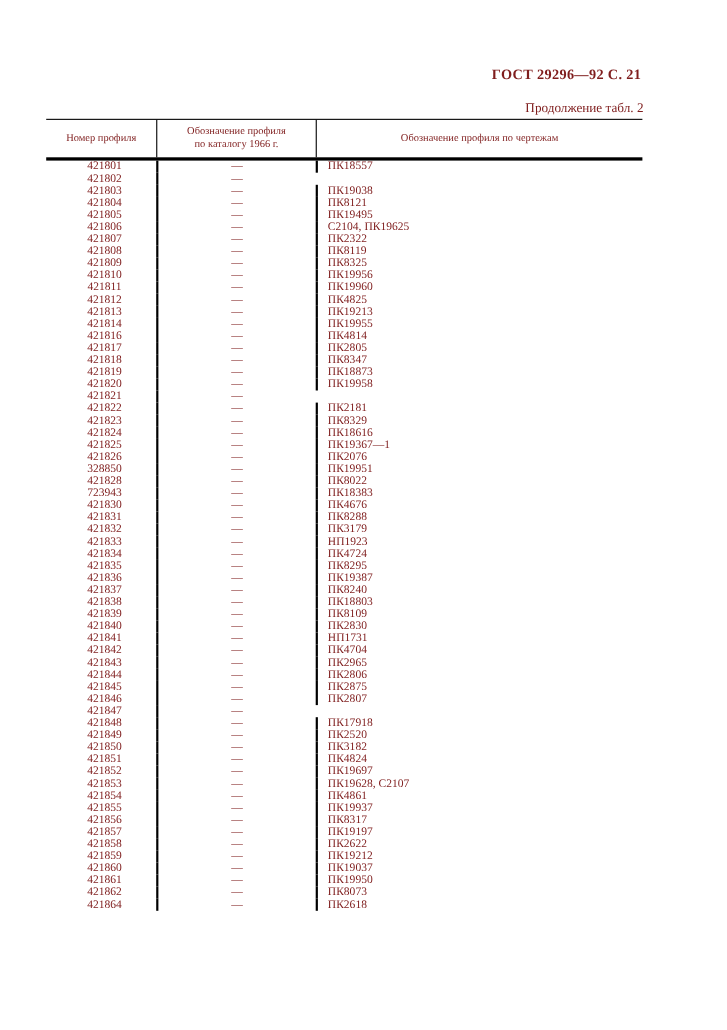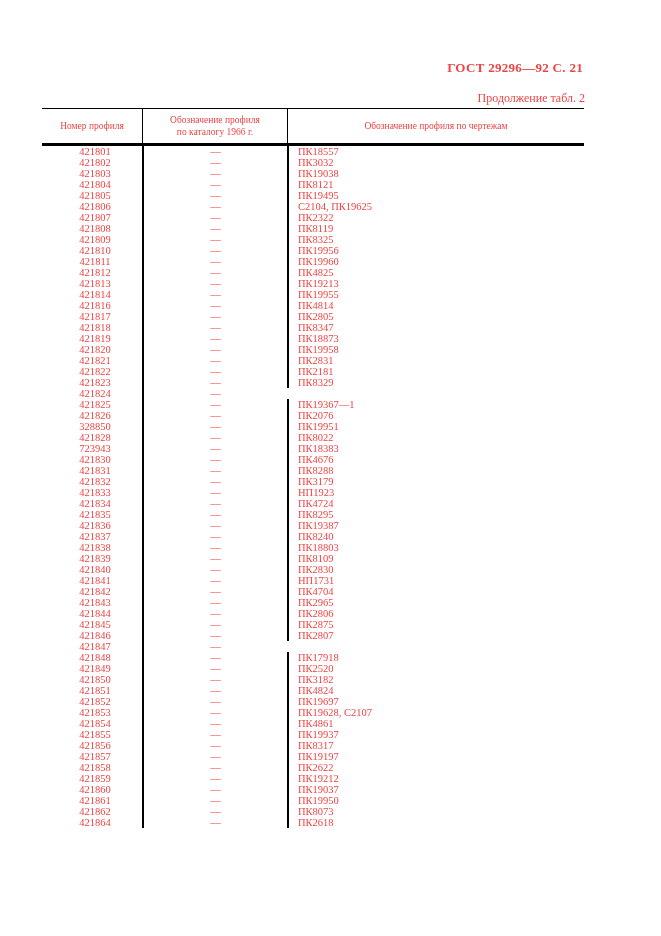--- a/index.html
+++ b/index.html
@@ -6,21 +6,21 @@
     margin: 0;
     padding: 0;
     background: #ffffff;
   }
   .page {
     position: relative;
     width: 661px;
     height: 936px;
     background: #ffffff;
     font-family: "Liberation Serif", serif;
-    color: #ef4444;
+    color: #7f1d1d;
     overflow: hidden;
   }
   .doc-header {
     position: absolute;
     top: 60px;
     right: 78px;
     font-size: 13px;
     font-weight: bold;
     letter-spacing: 0.3px;
     white-space: nowrap;
@@ -91,21 +91,20 @@
     </div>
     <div class="tbody" id="tbody">
         <div class="tr">
           <div class="td c1">421801</div>
           <div class="td c2">—</div>
           <div class="td c3">ПК18557</div>
         </div>
         <div class="tr">
           <div class="td c1">421802</div>
           <div class="td c2">—</div>
-          <div class="td c3">ПК3032</div>
         </div>
         <div class="tr">
           <div class="td c1">421803</div>
           <div class="td c2">—</div>
           <div class="td c3">ПК19038</div>
         </div>
         <div class="tr">
           <div class="td c1">421804</div>
           <div class="td c2">—</div>
           <div class="td c3">ПК8121</div>
@@ -181,35 +180,35 @@
           <div class="td c3">ПК18873</div>
         </div>
         <div class="tr">
           <div class="td c1">421820</div>
           <div class="td c2">—</div>
           <div class="td c3">ПК19958</div>
         </div>
         <div class="tr">
           <div class="td c1">421821</div>
           <div class="td c2">—</div>
-          <div class="td c3">ПК2831</div>
         </div>
         <div class="tr">
           <div class="td c1">421822</div>
           <div class="td c2">—</div>
           <div class="td c3">ПК2181</div>
         </div>
         <div class="tr">
           <div class="td c1">421823</div>
           <div class="td c2">—</div>
           <div class="td c3">ПК8329</div>
         </div>
         <div class="tr">
           <div class="td c1">421824</div>
           <div class="td c2">—</div>
+          <div class="td c3">ПК18616</div>
         </div>
         <div class="tr">
           <div class="td c1">421825</div>
           <div class="td c2">—</div>
           <div class="td c3">ПК19367—1</div>
         </div>
         <div class="tr">
           <div class="td c1">421826</div>
           <div class="td c2">—</div>
           <div class="td c3">ПК2076</div>

